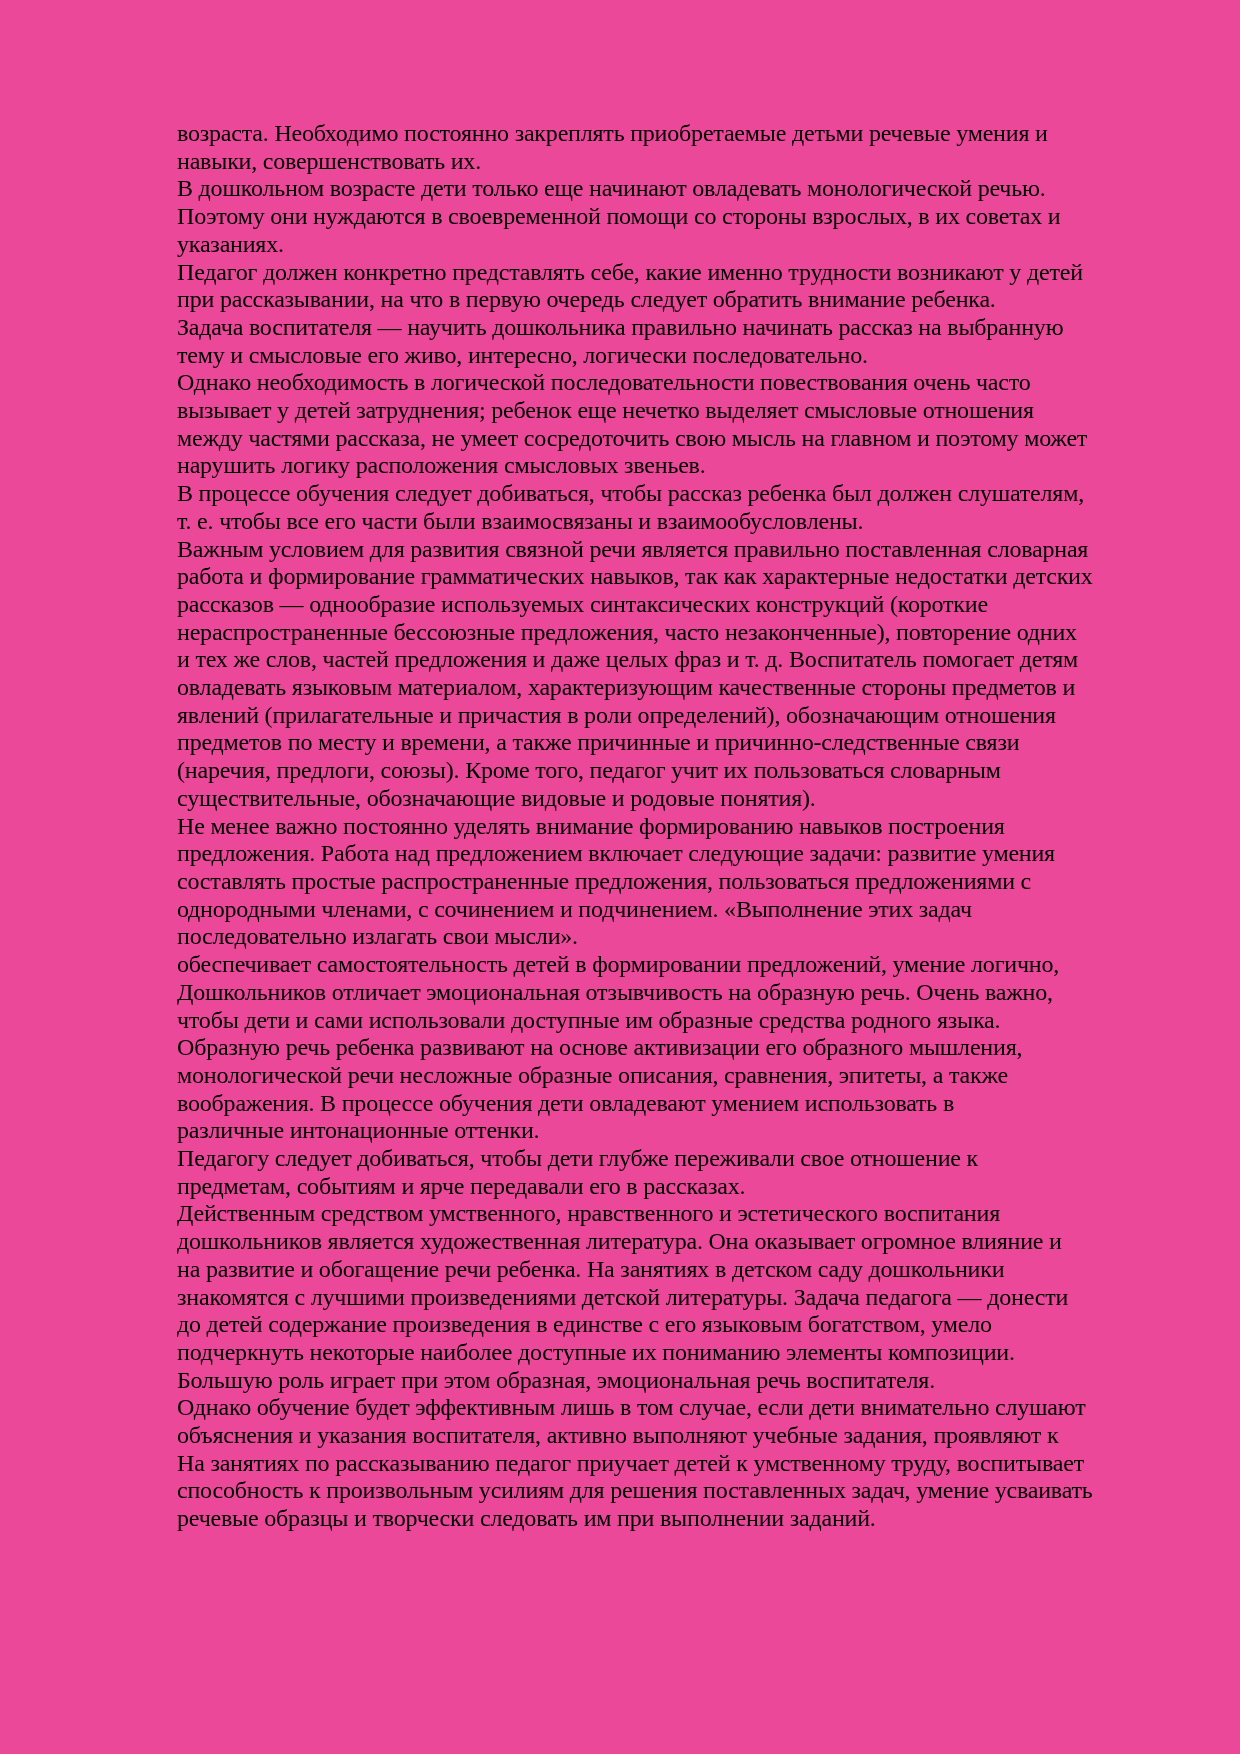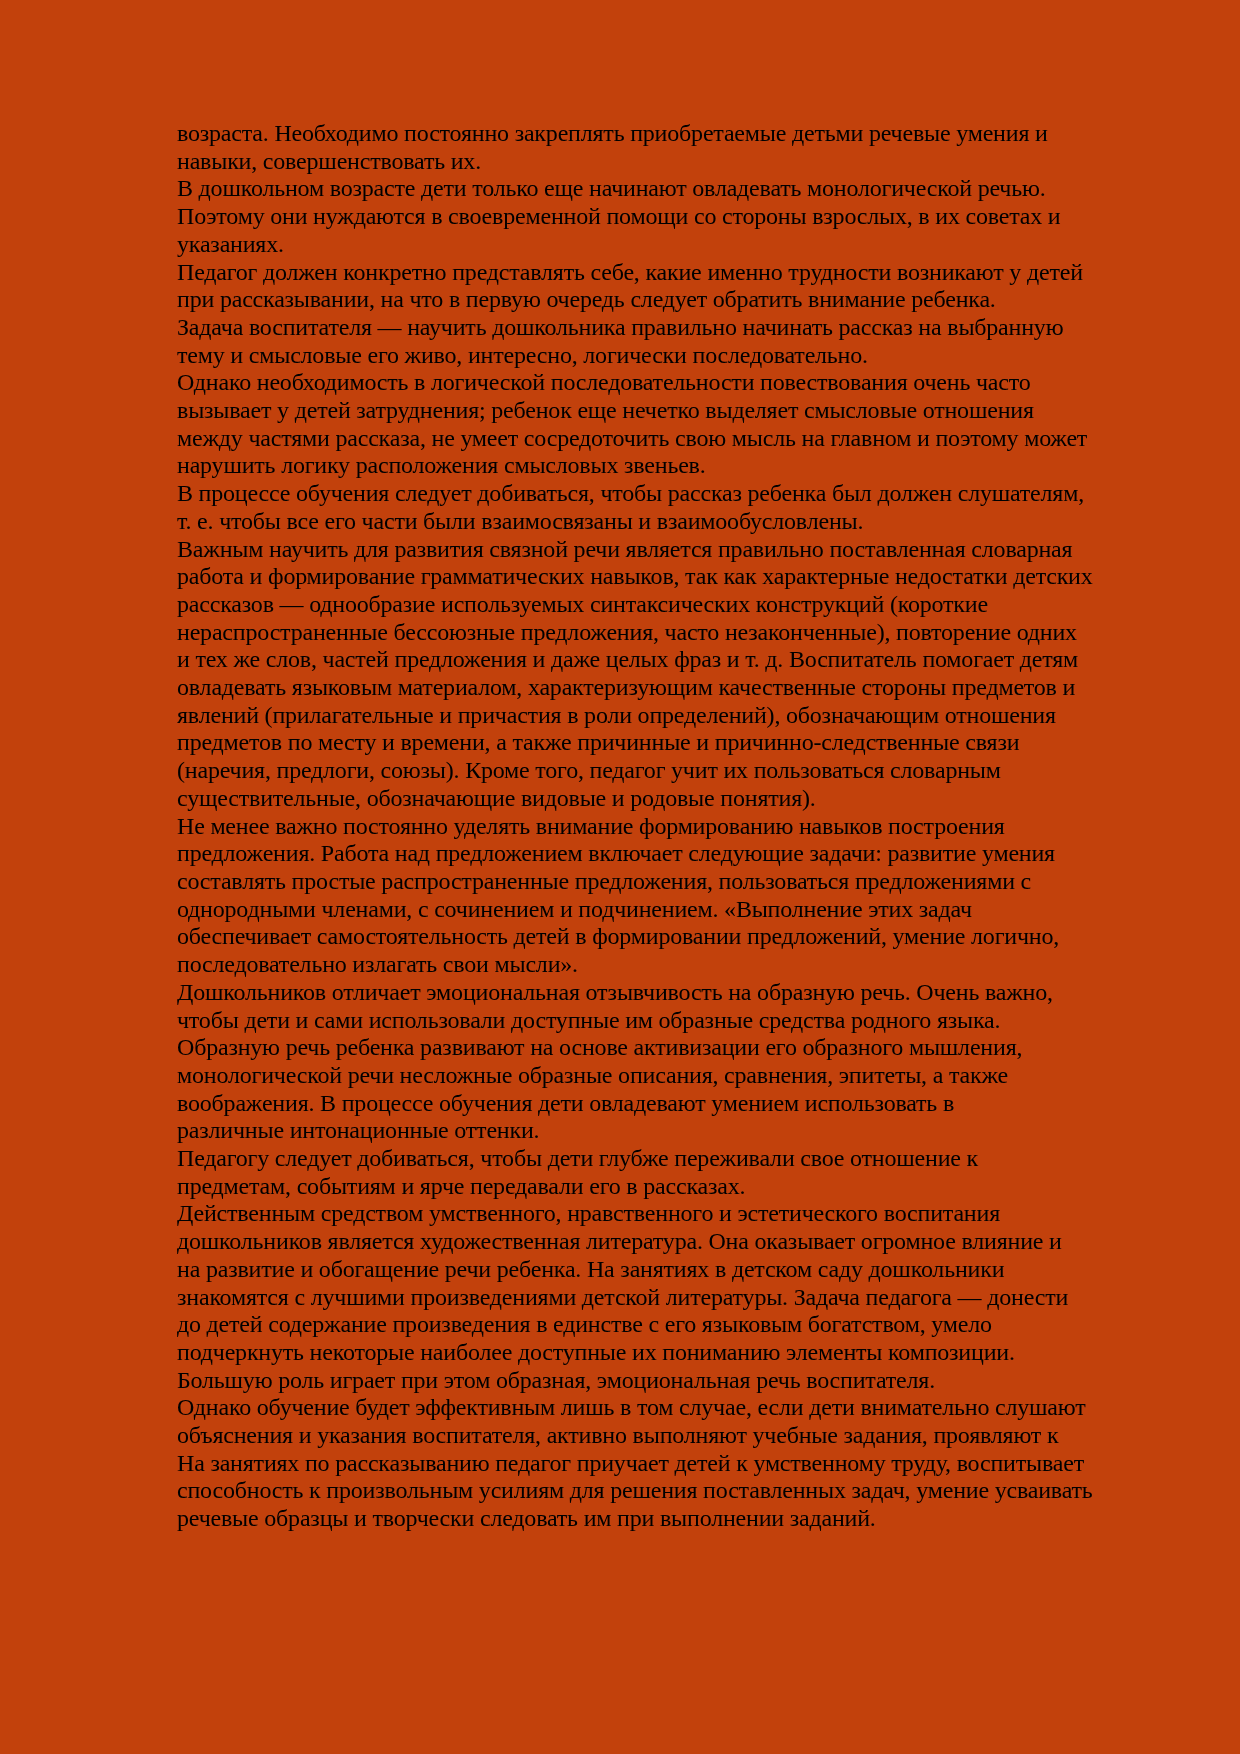--- a/index.html
+++ b/index.html
@@ -4,21 +4,21 @@
 <style>
   html, body {
     margin: 0;
     padding: 0;
     background: #ffffff;
   }
   .page {
     position: relative;
     width: 1240px;
     height: 1754px;
-    background: #c2410c;
+    background: #ec4899;
     overflow: hidden;
   }
   .text-block {
     position: absolute;
     left: 177px;
     top: 120px;
     width: 990px;
     font-family: "Liberation Serif", "DejaVu Serif", serif;
     font-size: 24px;
     line-height: 27.7px;
@@ -59,38 +59,38 @@
         <div class="line">Однако необходимость в логической последовательности повествования очень часто</div>
         <div class="line">вызывает у детей затруднения; ребенок еще нечетко выделяет смысловые отношения</div>
         <div class="line">между частями рассказа, не умеет сосредоточить свою мысль на главном и поэтому может</div>
         <div class="line">нарушить логику расположения смысловых звеньев.</div>
       </div>
       <div class="para">
         <div class="line">В процессе обучения следует добиваться, чтобы рассказ ребенка был должен слушателям,</div>
         <div class="line">т. е. чтобы все его части были взаимосвязаны и взаимообусловлены.</div>
       </div>
       <div class="para">
-        <div class="line">Важным научить для развития связной речи является правильно поставленная словарная</div>
+        <div class="line">Важным условием для развития связной речи является правильно поставленная словарная</div>
         <div class="line">работа и формирование грамматических навыков, так как характерные недостатки детских</div>
         <div class="line">рассказов — однообразие используемых синтаксических конструкций (короткие</div>
         <div class="line">нераспространенные бессоюзные предложения, часто незаконченные), повторение одних</div>
         <div class="line">и тех же слов, частей предложения и даже целых фраз и т. д. Воспитатель помогает детям</div>
         <div class="line">овладевать языковым материалом, характеризующим качественные стороны предметов и</div>
         <div class="line">явлений (прилагательные и причастия в роли определений), обозначающим отношения</div>
         <div class="line">предметов по месту и времени, а также причинные и причинно-следственные связи</div>
         <div class="line">(наречия, предлоги, союзы). Кроме того, педагог учит их пользоваться словарным</div>
         <div class="line">существительные, обозначающие видовые и родовые понятия).</div>
       </div>
       <div class="para">
         <div class="line">Не менее важно постоянно уделять внимание формированию навыков построения</div>
         <div class="line">предложения. Работа над предложением включает следующие задачи: развитие умения</div>
         <div class="line">составлять простые распространенные предложения, пользоваться предложениями с</div>
         <div class="line">однородными членами, с сочинением и подчинением. «Выполнение этих задач</div>
+        <div class="line">последовательно излагать свои мысли».</div>
         <div class="line">обеспечивает самостоятельность детей в формировании предложений, умение логично,</div>
-        <div class="line">последовательно излагать свои мысли».</div>
       </div>
       <div class="para">
         <div class="line">Дошкольников отличает эмоциональная отзывчивость на образную речь. Очень важно,</div>
         <div class="line">чтобы дети и сами использовали доступные им образные средства родного языка.</div>
         <div class="line">Образную речь ребенка развивают на основе активизации его образного мышления,</div>
         <div class="line">монологической речи несложные образные описания, сравнения, эпитеты, а также</div>
         <div class="line">воображения. В процессе обучения дети овладевают умением использовать в</div>
         <div class="line">различные интонационные оттенки.</div>
       </div>
       <div class="para">

